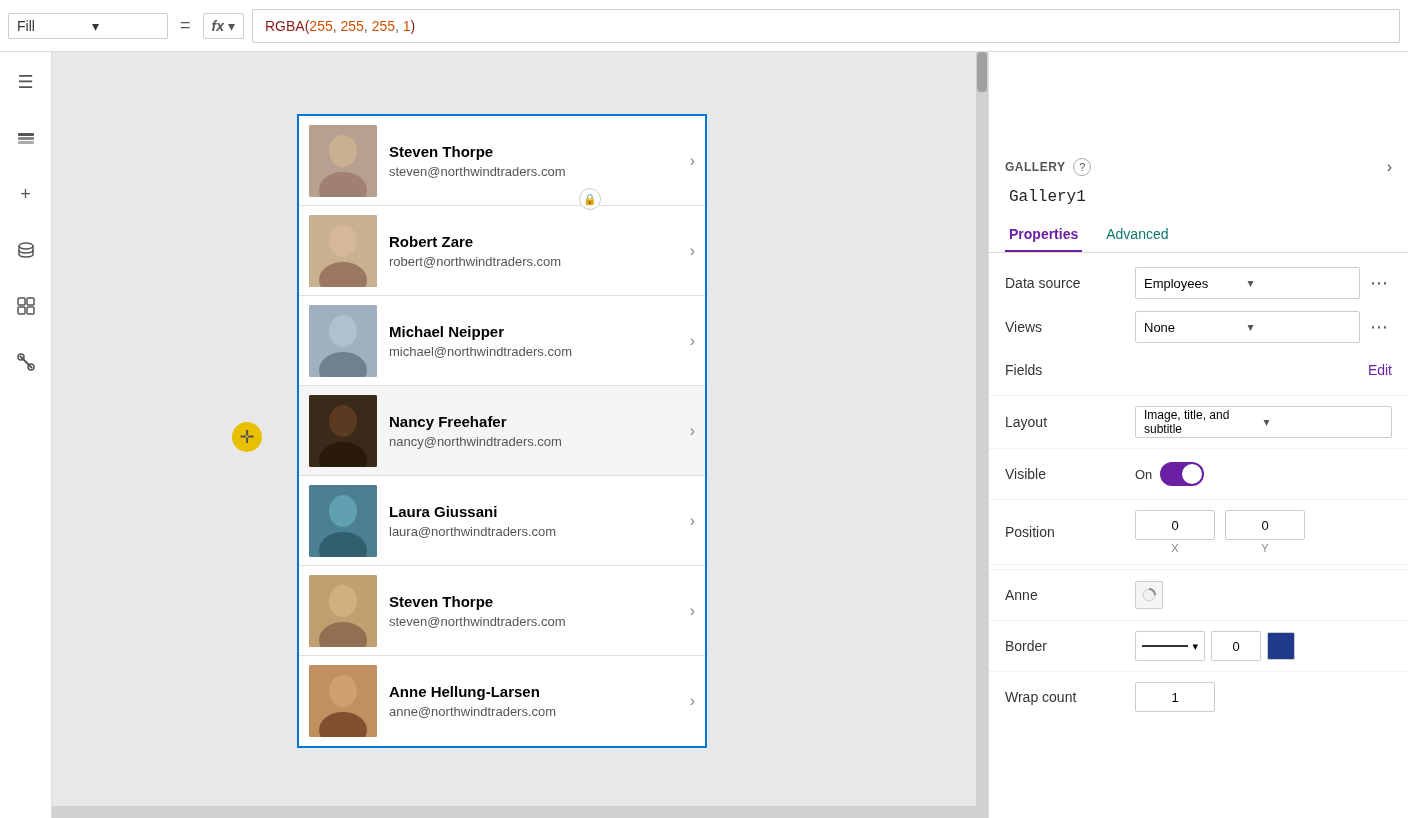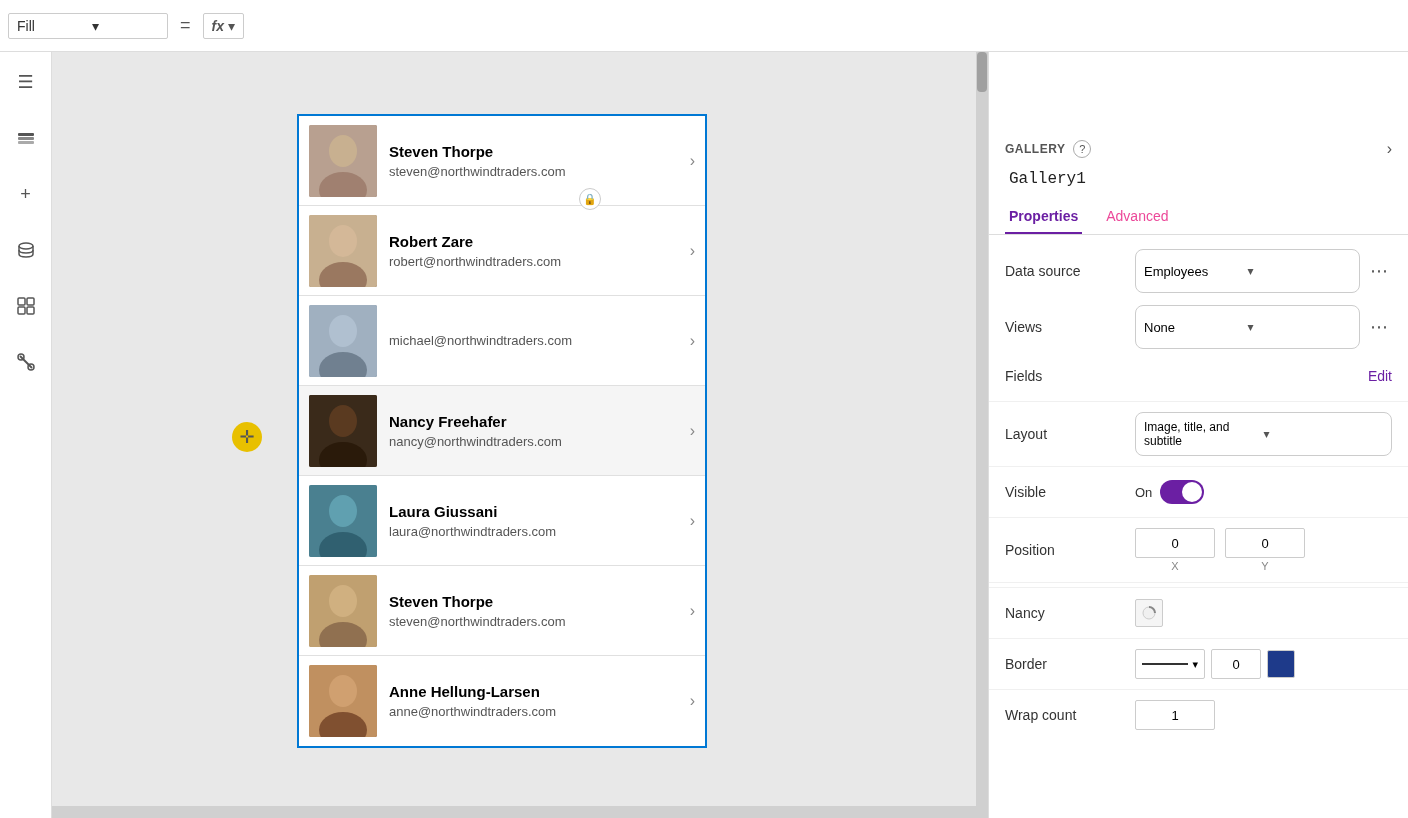--- a/index.html
+++ b/index.html
@@ -303,21 +303,21 @@
     .panel-tabs {
       display: flex;
       border-bottom: 1px solid #ddd;
       padding: 0 16px;
     }
     .panel-tab {
       padding: 8px 4px;
       margin-right: 20px;
       font-size: 14px;
       cursor: pointer;
-      color: #ec4899;
+      color: #0f766e;
       border-bottom: 2px solid transparent;
     }
     .panel-tab.active {
       color: #6b1fa3;
       border-bottom: 2px solid #6b1fa3;
       font-weight: 600;
     }
 
     
     .properties-section {
@@ -337,28 +337,28 @@
     }
     .prop-control {
       flex: 1;
       display: flex;
       align-items: center;
       gap: 6px;
     }
     .prop-dropdown {
       flex: 1;
       border: 1px solid #ccc;
-      border-radius: 8px;
+      border-radius: 2px;
       padding: 5px 8px;
       font-size: 13px;
       background: #fff;
       display: flex;
       align-items: center;
       cursor: pointer;
-      height: 44px;
+      height: 32px;
     }
     .prop-dropdown span { flex: 1; }
     .prop-dropdown-caret {
       color: #555;
       font-size: 12px;
     }
     .prop-dots {
       font-size: 18px;
       color: #555;
       cursor: pointer;
@@ -489,20 +489,25 @@
 
 <div class="top-toolbar">
   <div class="fill-dropdown">
     <span>Fill</span>
     <span>▾</span>
   </div>
   <span class="equals-sign">=</span>
   <div class="fx-btn">
     <span style="font-style:italic;font-weight:bold;">fx</span>
     <span>▾</span>
+  </div>
+  <div class="formula-bar">
+    <span class="formula-text">
+      <span style="color:#8b1a1a;">RGBA(</span><span style="color:#d04f00;">255</span><span style="color:#555;">, </span><span style="color:#d04f00;">255</span><span style="color:#555;">, </span><span style="color:#d04f00;">255</span><span style="color:#555;">, </span><span style="color:#d04f00;">1</span><span style="color:#8b1a1a;">)</span>
+    </span>
   </div>
 </div>
 
 <div class="main-area">
 
   <div class="left-sidebar">
     <div class="sidebar-icon">☰</div>
     <div class="sidebar-icon">
       <svg width="20" height="20" viewBox="0 0 20 20" fill="none">
         <rect x="2" y="5" width="16" height="3" rx="1" fill="#555"></rect>
@@ -582,20 +587,21 @@
 
       <div class="gallery-item">
         <div class="item-avatar avatar-3">
           <svg viewBox="0 0 68 72" xmlns="http://www.w3.org/2000/svg">
             <rect width="68" height="72" fill="#a0b0c0"></rect>
             <ellipse cx="34" cy="26" rx="14" ry="16" fill="#b0c0d0"></ellipse>
             <ellipse cx="34" cy="65" rx="24" ry="18" fill="#708090"></ellipse>
           </svg>
         </div>
         <div class="item-info">
+          <div class="item-name">Michael Neipper</div>
           <div class="item-email">michael@northwindtraders.com</div>
         </div>
         <div class="item-chevron">›</div>
       </div>
 
       <div class="gallery-item selected">
         <div class="item-avatar avatar-4">
           <svg viewBox="0 0 68 72" xmlns="http://www.w3.org/2000/svg">
             <rect width="68" height="72" fill="#3a2a1a"></rect>
             <ellipse cx="34" cy="26" rx="14" ry="16" fill="#5a3a20"></ellipse>
@@ -753,21 +759,21 @@
           </div>
         </div>
       </div>
 
       <div class="prop-divider"></div>
 
 
       <div class="prop-divider"></div>
 
       <div class="prop-row">
-        <span class="prop-label">Nancy</span>
+        <span class="prop-label">Anne</span>
         <div class="prop-control">
           <div class="color-swatch">
             <svg width="16" height="16" viewBox="0 0 16 16">
               <circle cx="8" cy="8" r="6" fill="#f0f0f0" stroke="#ccc"></circle>
               <path d="M8 2 A6 6 0 0 1 14 8" stroke="#888" stroke-width="2" fill="none"></path>
             </svg>
           </div>
         </div>
       </div>
 

